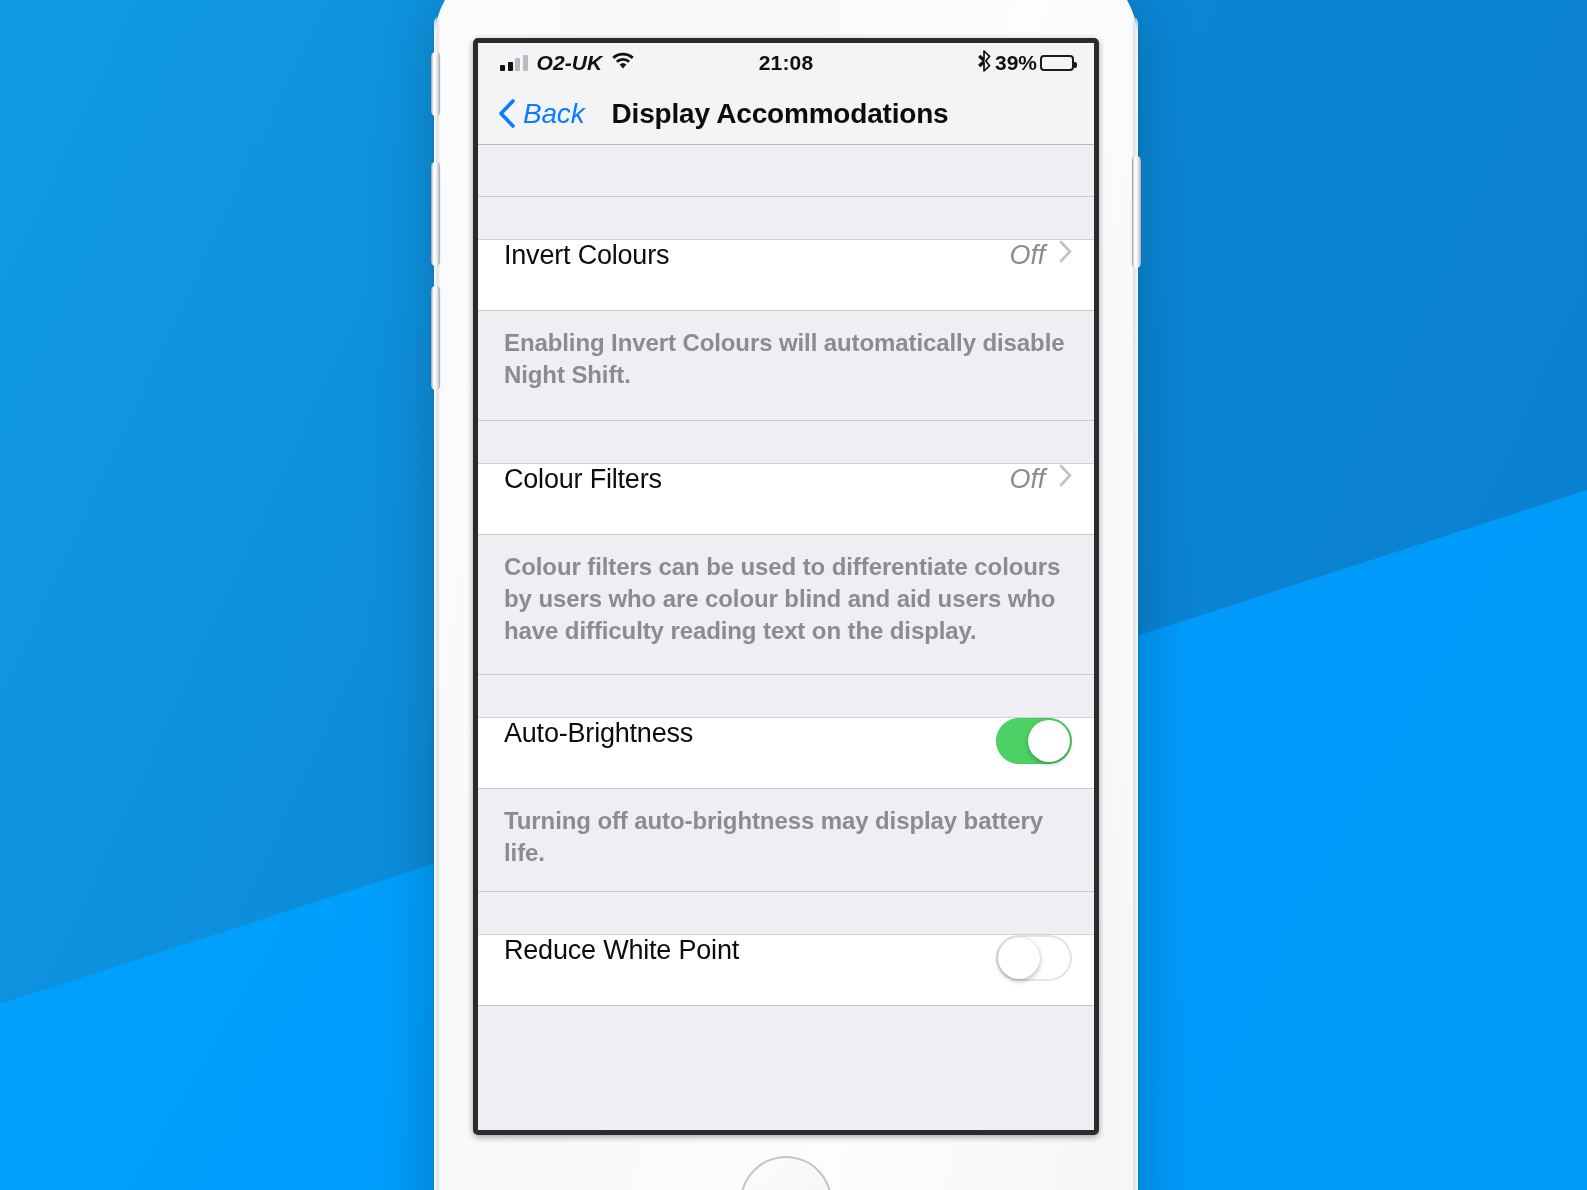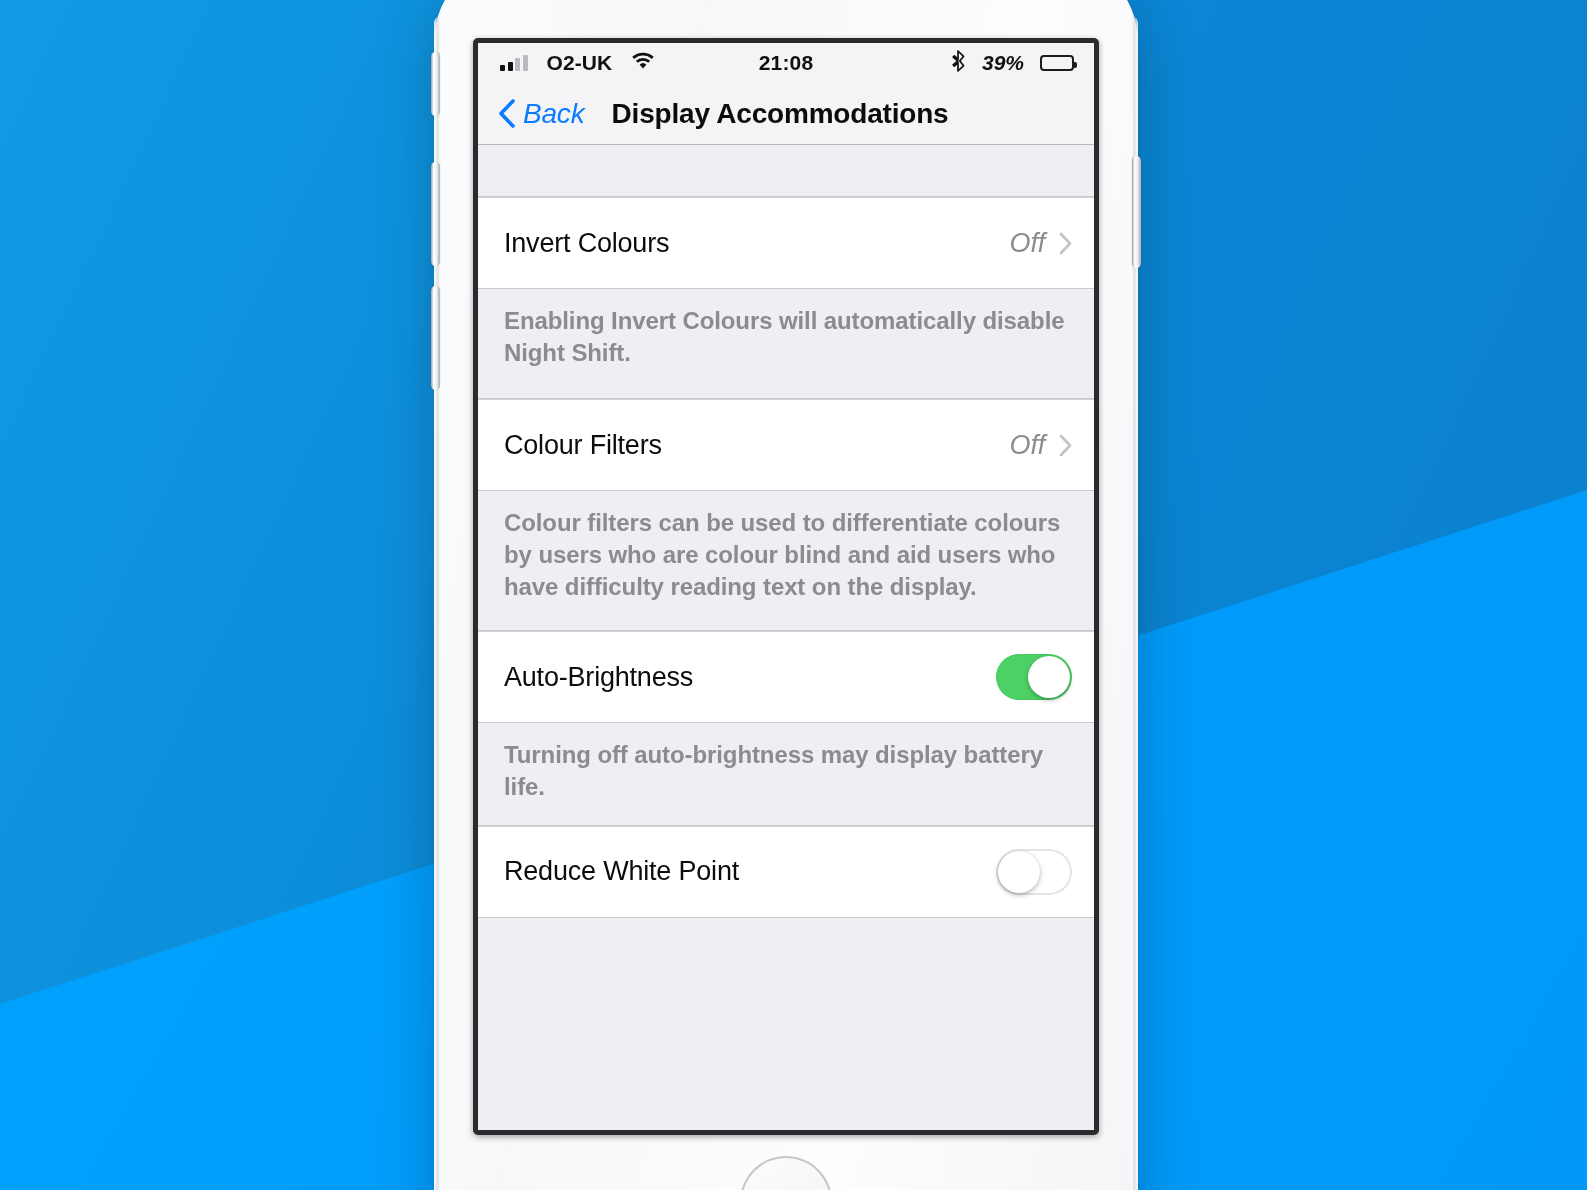--- a/index.html
+++ b/index.html
@@ -72,22 +72,22 @@
 
   
   #statusbar {
     height:40px;
     background:#f4f4f6;
     display:flex; align-items:center;
     padding:0 22px;
     position:relative;
     flex:none;
   }
-  .sb-left  { display:flex; align-items:center; gap:19px; }
-  .sb-right { display:flex; align-items:center; gap:16px; position:absolute; right:20px; top:0; height:100%;font-style:italic; }
+  .sb-left  { display:flex; align-items:center; gap:9px;font-style:italic; }
+  .sb-right { display:flex; align-items:center; gap:3px; position:absolute; right:20px; top:0; height:100%; }
   .sb-center{ position:absolute; left:0; right:0; text-align:center; line-height:40px;
               font-size:21px; font-weight:700; color:#111; letter-spacing:.2px; }
   .carrier  { font-size:21px; font-weight:600; color:#111; letter-spacing:.1px; }
   .batt-pct { font-size:21px; font-weight:600; color:#111; }
 
   .bars { display:flex; align-items:flex-end; gap:2.5px; height:16px; }
   .bars i { display:block; width:5px; border-radius:1px; background:#111; }
   .bars i.b1 { height:6px; }
   .bars i.b2 { height:9px; }
   .bars i.b3 { height:13px; background:#b9b9be; }
@@ -118,26 +118,27 @@
     font-size:28px; font-weight:700; color:#0c0c0c; letter-spacing:-.2px;
     pointer-events:none;
   }
 
   
   #tableview { flex:1; overflow:hidden; background:#eeeef3; }
   .gap { height:52px; background:#eeeef3; border-bottom:1px solid #c9c9cd; }
 
   .cell {
     background:#ffffff;
-    height:92px;
-    display:flex; align-items:center;
+    height:72px;
+    display:flex; 
     padding:0 22px 0 26px;
     border-top:1px solid #d3d3d7;
     border-bottom:1px solid #c9c9cd;
     cursor:pointer;
+    margin-top:42px;
   }
   .cell-title { font-size:27px; color:#0c0c0c; letter-spacing:-.2px; flex:1; }
   .cell-value { font-size:27px; color:#8b8b90; margin-right:14px; letter-spacing:-.2px;font-style:italic; }
   .disclosure { width:13px; height:23px; flex:none; }
 
   .footer-note {
     background:#eeeef3;
     padding:16px 26px 22px 26px;
     font-size:24px; line-height:1.33;
     color:#8b8b90; letter-spacing:-.1px;

